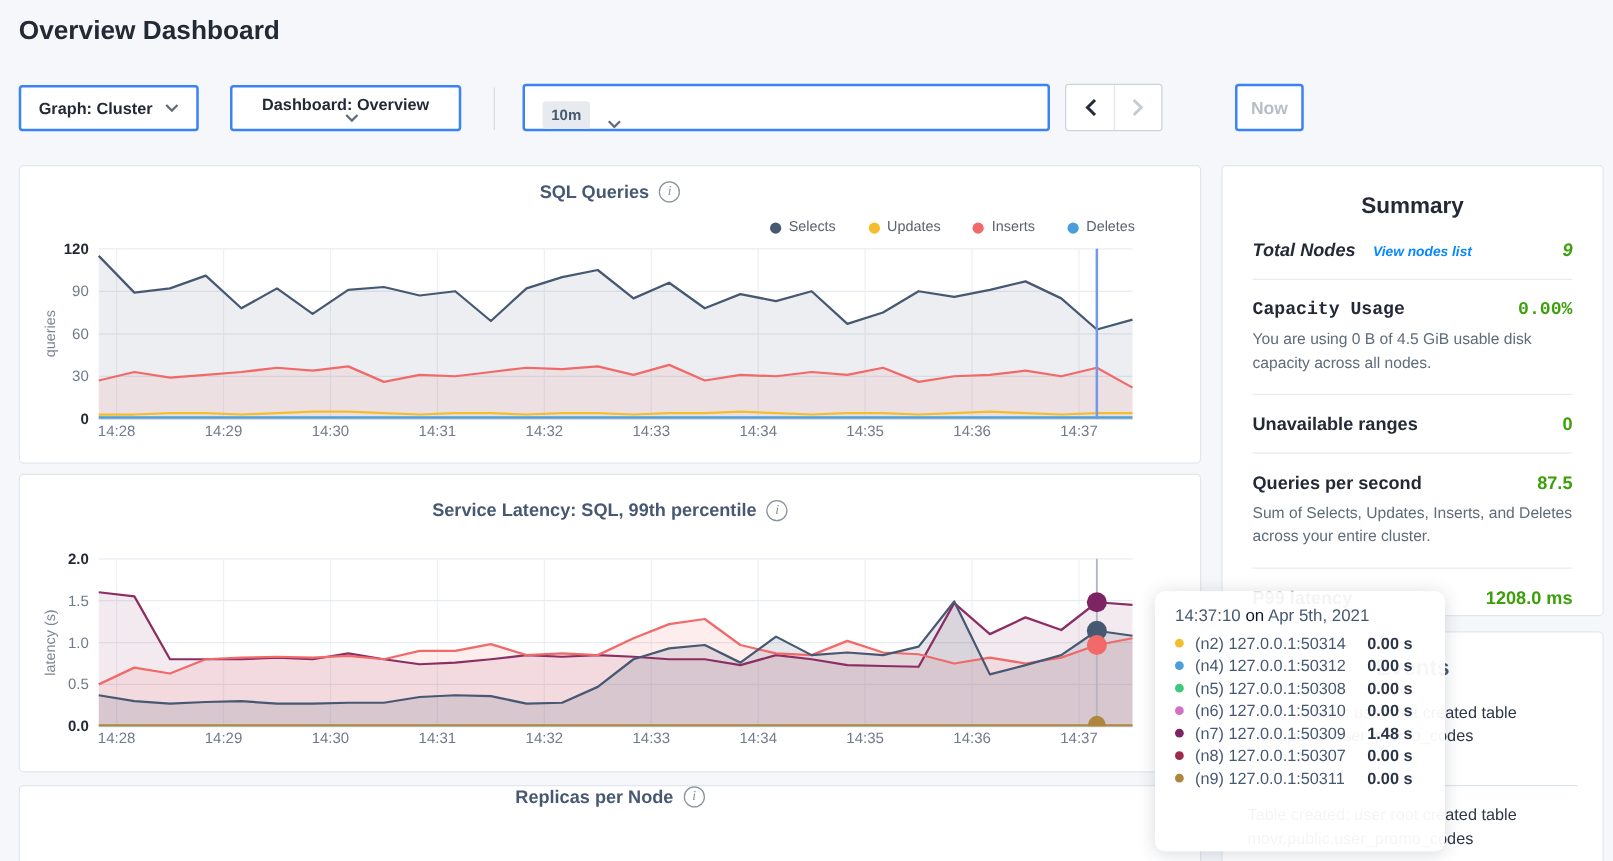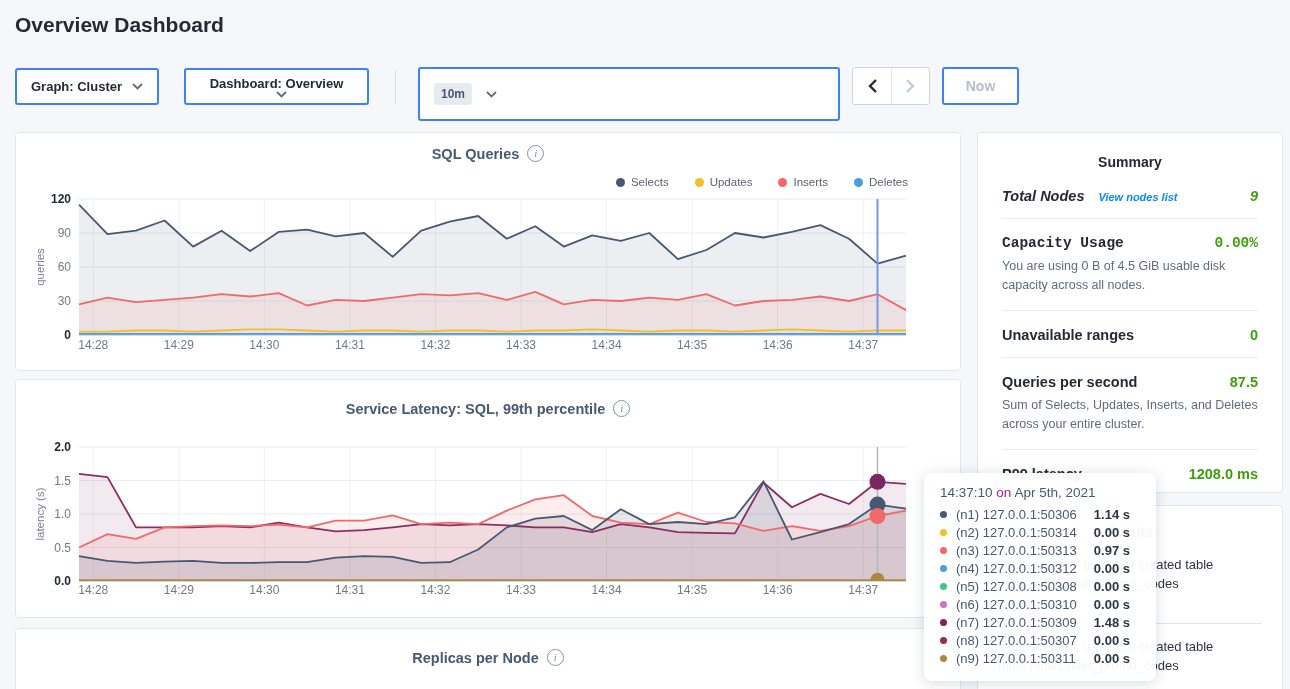--- a/index.html
+++ b/index.html
@@ -36,38 +36,38 @@
   .legend-dot { width:9px; height:9px; border-radius:50%; }
   .legend-label { font-size:11.5px; color:#5a6370; }
 
   svg text { font-family:"Liberation Sans", sans-serif; }
   .ytick { font-size:12px; fill:#6f7a8a; }
   .ytick.strong { font-weight:bold; fill:#242a35; }
   .xtick { font-size:12px; fill:#6f7a8a; }
   .axis-title { font-size:11.5px; fill:#7b8494; }
 
   
-  .panel-heading { font-size:14px; font-weight:bold; color:#242a35; text-align:center; }
+  .panel-heading { font-size:18px; font-weight:bold; color:#242a35; text-align:center; }
   .sum-row { display:flex; align-items:baseline; padding:0 24px; }
   .sum-label { font-size:14.5px; font-weight:bold; color:#242a35; }
   .sum-link { font-size:11px; font-weight:bold; color:#0788ff; margin-left:14px; cursor:pointer; }
   .sum-value { margin-left:auto; font-size:14.5px; font-weight:bold; color:#3da00b; }
   .sum-desc { padding:0 24px; font-size:12.5px; color:#5f6c7a; line-height:1.55; margin-top:6px; }
   .sum-sep { border:none; border-top:1px solid #e8ecf1; margin:14px 24px 0 24px; }
 
   
   .event-item { padding:0 20px; font-size:13px; color:#2c3646; line-height:19px; }
   .event-sep { border:none; border-top:1px solid #dfe5ec; margin:0 20px; }
 
   
   .tooltip { position:absolute; left:924px; top:473px; width:232px; height:208px;
     background:rgba(255,255,255,0.95); border-radius:8px;
     box-shadow:0 2px 14px rgba(40,50,70,0.18); padding:12px 16px 10px 16px; z-index:5; }
   .tt-header { font-size:13.5px; color:#475872; margin-bottom:5px; }
-  .tt-on { color:#a21caf; }
+  .tt-on { color:#0f172a; }
   .tt-row { display:flex; align-items:center; height:18px; }
   .tt-dot { width:7px; height:7px; border-radius:50%; margin-right:9px; flex:none; }
   .tt-label { font-size:13px; color:#475872; white-space:nowrap; }
   .tt-value { margin-left:auto; margin-right:10px; font-size:13px; font-weight:bold; color:#2c3646; }
 </style>
 </head>
 <body>
 
 <div class="abs page-title">Overview Dashboard</div>
 
@@ -78,39 +78,39 @@
     </svg>
 </div>
 <div class="abs btn" style="left:184px;top:68px;width:185px;height:37px;flex-direction:column;">
   <span class="dd-label">Dashboard: Overview</span>
   <svg class="chev" width="11" height="7" viewBox="0 0 11 7">
       <polyline points="1,1 5.5,5.5 10,1" fill="none" stroke="#5f6c7a" stroke-width="1.8"></polyline>
     </svg>
 </div>
 <div class="abs divider-v" style="left:395px;top:70px;height:34px;"></div>
 
-<div class="abs btn" style="left:418px;top:67px;width:422px;height:54px;justify-content:flex-start;padding:0 14px;">
+<div class="abs btn" style="left:418px;top:67px;width:422px;height:38px;justify-content:flex-start;padding:0 14px;align-items:flex-end;">
   <span class="range-badge">10m</span>
   <svg width="11" height="7" viewBox="0 0 11 7">
       <polyline points="1,1 5.5,5.5 10,1" fill="none" stroke="#5f6c7a" stroke-width="1.8"></polyline>
     </svg>
 </div>
 <div class="abs arrow-group" style="left:852px;top:67px;height:38px;">
   <div class="arrow-cell">
     <svg width="9" height="14" viewBox="0 0 9 14">
         <polyline points="8,1 2,7 8,13" fill="none" stroke="#242a35" stroke-width="2.4"></polyline>
       </svg>
   </div>
   <div class="arrow-cell">
     <svg width="9" height="14" viewBox="0 0 9 14">
         <polyline points="1,1 7,7 1,13" fill="none" stroke="#c6ccd4" stroke-width="2.4"></polyline>
       </svg>
   </div>
 </div>
-<div class="abs btn now-btn" style="left:942px;top:67px;width:77px;height:38px;">Now</div>
+<div class="abs btn now-btn" style="left:988px;top:67px;width:55px;height:38px;">Now</div>
 
 <div class="card" style="left:15px;top:132px;width:946px;height:239px;">
   <div class="chart-title-row" style="top:12px;">
     <span class="chart-title">SQL Queries</span>
     <span class="info-icon">i</span>
   </div>
   <div class="legend" style="right:52px;top:43px;">
       <div class="legend-item">
         <span class="legend-dot" style="background: rgb(71, 88, 114);"></span>
         <span class="legend-label">Selects</span>
@@ -225,21 +225,21 @@
       <g clip-path="url(#clip-latency)">
         <circle cx="861.4827586206897" cy="101.84" r="8" fill="#7d2462"></circle>
         <circle cx="861.4827586206897" cy="124.62" r="8" fill="#475872"></circle>
         <circle cx="861.4827586206897" cy="136.01" r="8" fill="#f16969"></circle>
         <circle cx="861.4827586206897" cy="199.66" r="7" fill="#ad873b"></circle>
       </g>
     </svg>
 </div>
 
 <div class="card" style="left:15px;top:628px;width:946px;height:120px;">
-  <div class="chart-title-row" style="top:20px;">
+  <div class="chart-title-row" style="top:0;">
     <span class="chart-title">Replicas per Node</span>
     <span class="info-icon">i</span>
   </div>
 </div>
 
 <div class="card" style="left:977px;top:132px;width:306px;height:361px;">
   <div class="panel-heading" style="margin-top:21px;">Summary</div>
 
   <div class="sum-row" style="margin-top:18px;font-style:italic;">
     <span class="sum-label">Total Nodes</span>
@@ -282,33 +282,23 @@
 </div>
 
 <div class="tooltip">
   <div class="tt-header">
     <span>14:37:10</span>
     <span class="tt-on">on</span>
     <span>Apr 5th, 2021</span>
   </div>
   <div id="tt-rows">
       <div class="tt-row">
-        <span class="tt-dot" style="background: rgb(71, 88, 114);"></span>
-        <span class="tt-label">(n1) 127.0.0.1:50306</span>
-        <span class="tt-value">1.14 s</span>
-      </div>
-      <div class="tt-row">
         <span class="tt-dot" style="background: rgb(242, 190, 44);"></span>
         <span class="tt-label">(n2) 127.0.0.1:50314</span>
         <span class="tt-value">0.00 s</span>
-      </div>
-      <div class="tt-row">
-        <span class="tt-dot" style="background: rgb(241, 105, 105);"></span>
-        <span class="tt-label">(n3) 127.0.0.1:50313</span>
-        <span class="tt-value">0.97 s</span>
       </div>
       <div class="tt-row">
         <span class="tt-dot" style="background: rgb(74, 159, 216);"></span>
         <span class="tt-label">(n4) 127.0.0.1:50312</span>
         <span class="tt-value">0.00 s</span>
       </div>
       <div class="tt-row">
         <span class="tt-dot" style="background: rgb(65, 200, 125);"></span>
         <span class="tt-label">(n5) 127.0.0.1:50308</span>
         <span class="tt-value">0.00 s</span>

